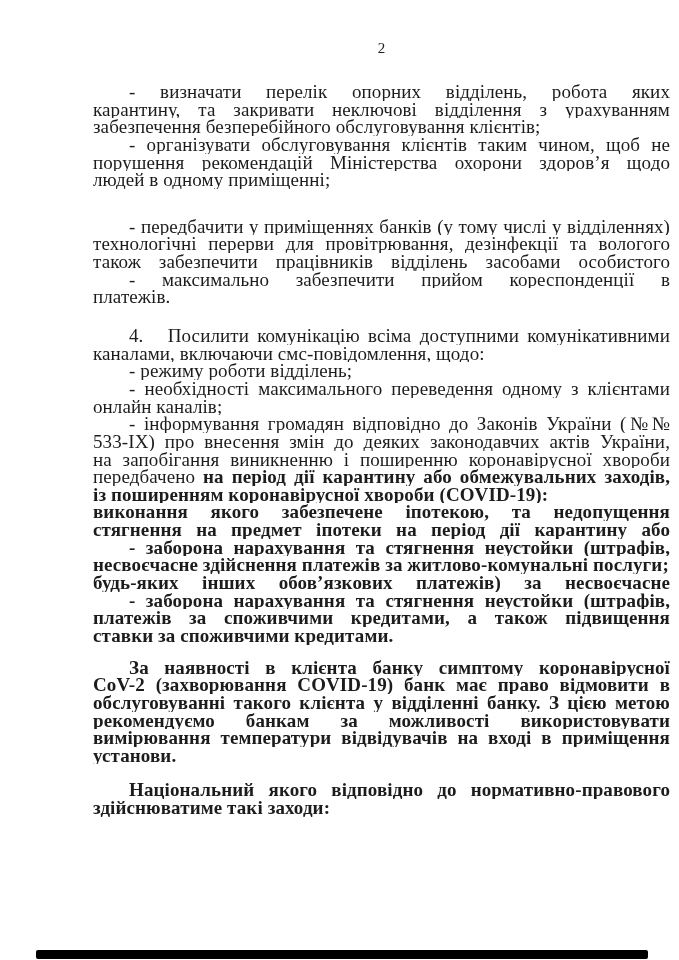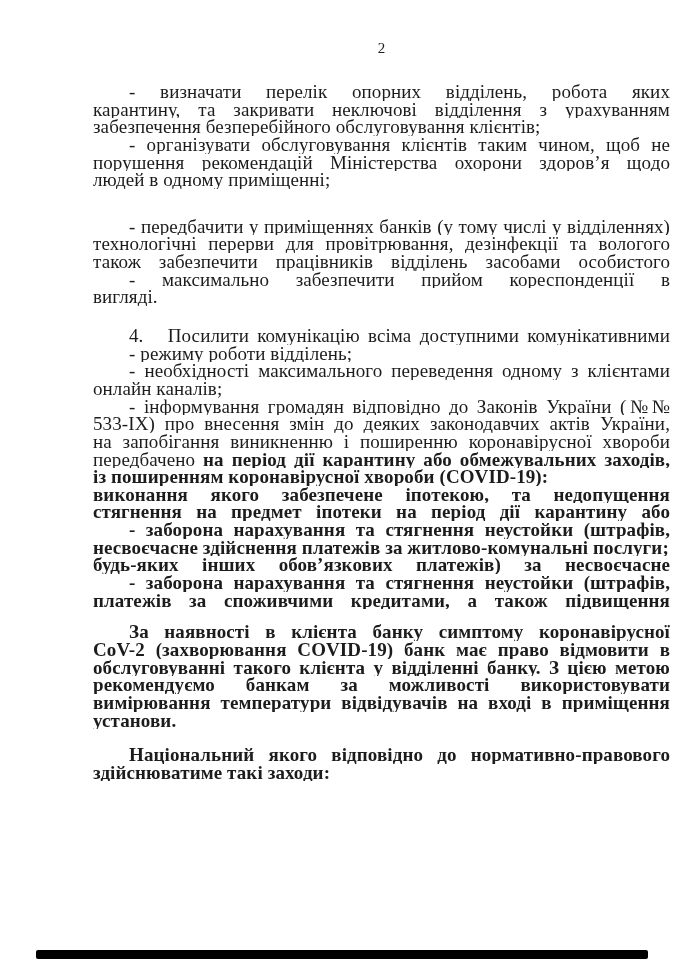--- a/index.html
+++ b/index.html
@@ -73,24 +73,25 @@
         <div class="line"><span>порушення рекомендацій Міністерства охорони здоров’я щодо перебування</span></div>
         <div class="line last"><span>людей в одному приміщенні;</span></div>
       </div>
       <div class="para">
         <div class="line" style="text-indent: 36px; margin-top: 29px;"><span>- передбачити у приміщеннях банків (у тому числі у відділеннях)</span></div>
         <div class="line"><span>технологічні перерви для провітрювання, дезінфекції та вологого прибирання, а</span></div>
         <div class="line last"><span>також забезпечити працівників відділень засобами особистого захисту;</span></div>
       </div>
       <div class="para">
         <div class="line" style="text-indent: 36px;"><span>- максимально забезпечити прийом кореспонденції в електронному</span></div>
-        <div class="line last"><span>вигляді.</span></div>
+        <div class="line last"><span>платежів.</span></div>
       </div>
       <div class="para" style="margin-top: 21px;">
         <div class="line" style="text-indent: 36px;"><span class="gap-after">4.</span><span> Посилити комунікацію всіма доступними комунікативними</span></div>
+        <div class="line last"><span>каналами, включаючи смс-повідомлення, щодо:</span></div>
       </div>
       <div class="para">
         <div class="line last" style="text-indent: 36px;"><span>- режиму роботи відділень;</span></div>
       </div>
       <div class="para">
         <div class="line" style="text-indent: 36px;"><span>- необхідності максимального переведення одному з клієнтами засобами</span></div>
         <div class="line last"><span>онлайн каналів;</span></div>
       </div>
       <div class="para">
         <div class="line" style="text-indent: 36px;"><span>- інформування громадян відповідно до Законів України (№№ 530-IX та</span></div>
@@ -104,20 +105,21 @@
         <div class="line"><span>стягнення на предмет іпотеки на період дії карантину або обмежувальних</span></div>
       </div>
       <div class="para bold">
         <div class="line" style="text-indent: 36px;"><span>- заборона нарахування та стягнення неустойки (штрафів, пені) за</span></div>
         <div class="line last"><span>несвоєчасне здійснення платежів за житлово-комунальні послуги;</span></div>
       </div>
       <div class="para bold">
         <div class="line"><span>будь-яких інших обов’язкових платежів) за несвоєчасне здійснення</span></div>
         <div class="line" style="text-indent: 36px;"><span>- заборона нарахування та стягнення неустойки (штрафів, пені або</span></div>
         <div class="line"><span>платежів за споживчими кредитами, а також підвищення відсоткової</span></div>
+        <div class="line last"><span>ставки за споживчими кредитами.</span></div>
       </div>
       <div class="para bold" style="margin-top: 14px;">
         <div class="line" style="text-indent: 36px;"><span>За наявності в клієнта банку симптому коронавірусної інфекції SARS-</span></div>
         <div class="line"><span>CoV-2 (захворювання COVID-19) банк має право відмовити в</span></div>
         <div class="line"><span>обслуговуванні такого клієнта у відділенні банку. З цією метою</span></div>
         <div class="line"><span>рекомендуємо банкам за можливості використовувати дистанційні засоби</span></div>
         <div class="line"><span>вимірювання температури відвідувачів на вході в приміщення банківської</span></div>
         <div class="line last"><span>установи.</span></div>
       </div>
       <div class="para bold" style="margin-top: 17px;">

